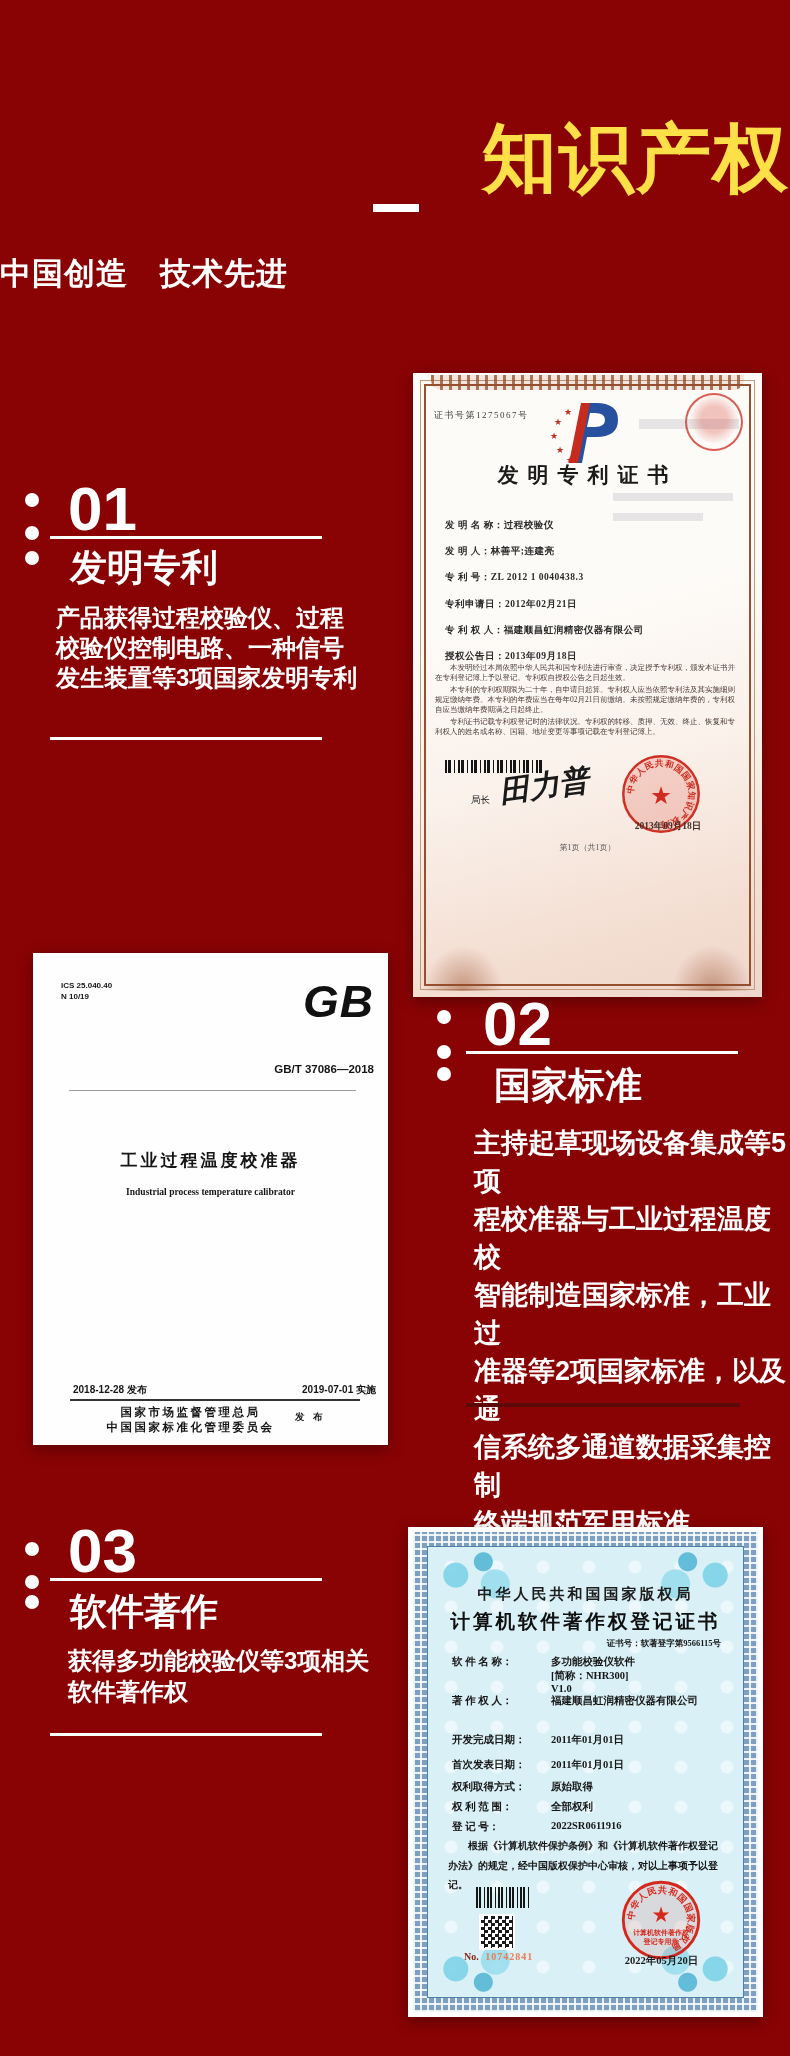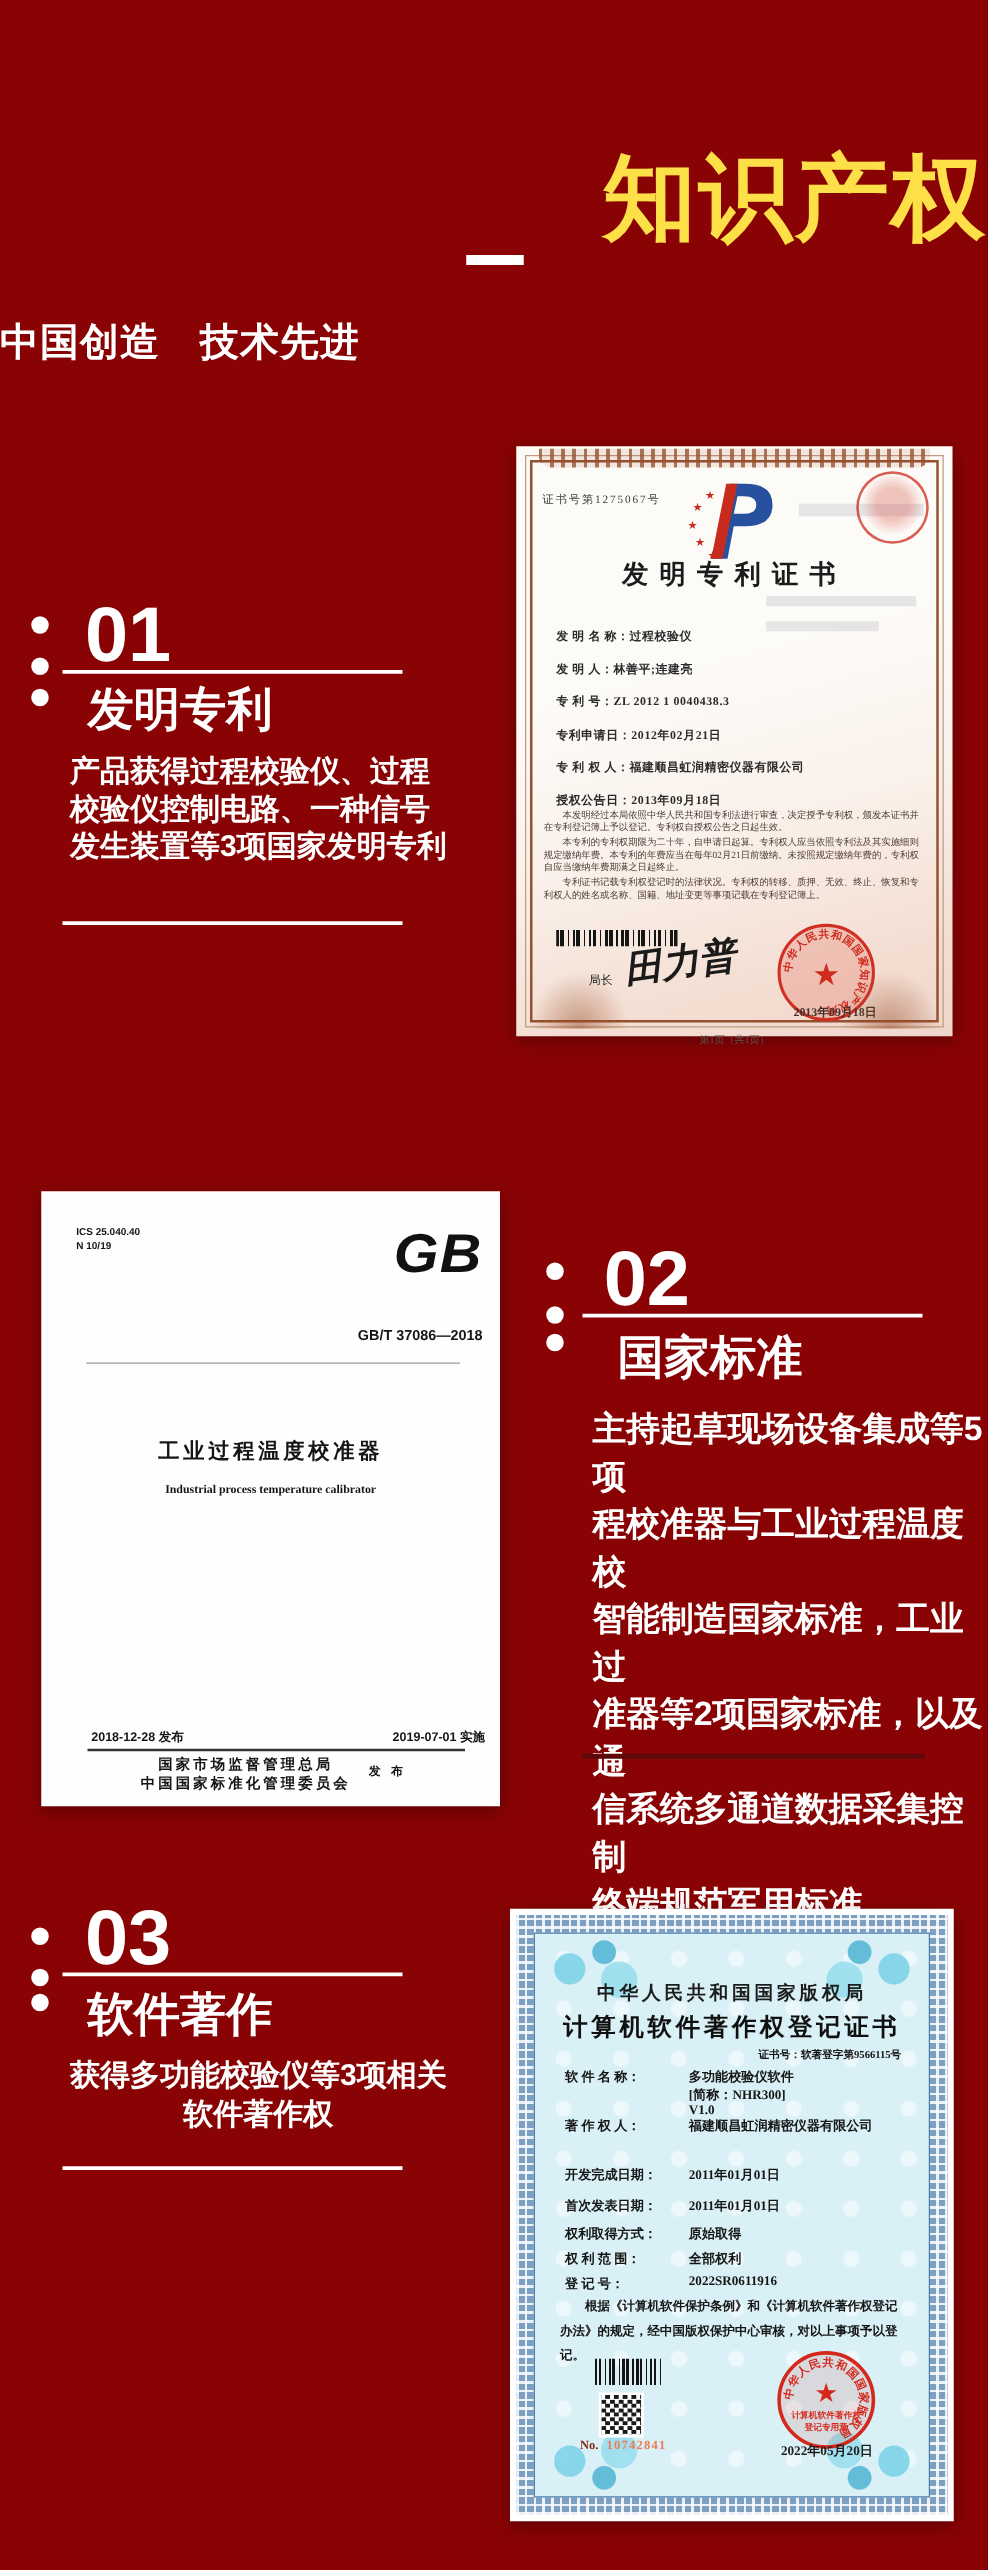--- a/index.html
+++ b/index.html
@@ -21,21 +21,21 @@
   .sec-body { position:absolute; color:#fff; font-size:24px; line-height:30px; font-weight:600; }
   .sec-body.big { font-size:27px; line-height:38px; }
   .sec-divider { position:absolute; width:272px; height:3px; background:#fff; }
   .sec-divider.dark { background:#5e0909; height:4px; width:274px; }
 
   
   figure.cert { margin:0; position:absolute; box-shadow:0 4px 14px rgba(0,0,0,.35); }
   .serif { font-family:"Liberation Serif","DejaVu Serif",serif; }
 
   
-  .patent { left:413px; top:357px; width:349px; height:472px;
+  .patent { left:413px; top:373px; width:349px; height:624px;
             background:linear-gradient(165deg,#fdfbf8 38%,#faf1ea 62%,#f3dcd0 88%,#eed6cc 100%); }
   .p-frame-outer { position:absolute; inset:7px; border:1px solid #c09b7e; }
   .p-frame-inner { position:absolute; inset:11px; border:2px solid #96502f; }
   .p-topband { position:absolute; left:18px; right:18px; top:2px; height:15px;
                background:repeating-linear-gradient(90deg, rgba(150,80,45,.8) 0 3px, rgba(150,80,45,.12) 3px 9px);
                border-radius:0 0 10px 10px; }
   .p-certno { position:absolute; left:21px; top:36px; font-size:9px; letter-spacing:1.5px; color:#3d3d3d; }
   .p-logo { position:absolute; left:136px; top:28px; width:72px; height:64px; }
   .p-stamp { position:absolute; left:272px; top:20px; width:54px; height:54px; border-radius:50%;
              border:2px solid rgba(205,40,28,.75);
@@ -53,21 +53,21 @@
   .p-seal { position:absolute; left:207px; top:380px; width:82px; height:82px; }
   .p-sealdate { position:absolute; left:200px; top:447px; width:110px; text-align:center;
                 font-size:9.5px; font-weight:700; color:#40302a; }
   .p-footer { position:absolute; left:0; right:0; top:469px; text-align:center; font-size:8px; color:#555; }
   .p-corner { position:absolute; bottom:6px; width:80px; height:46px;
               background:radial-gradient(ellipse at bottom, rgba(150,75,40,.5), rgba(150,75,40,0) 70%); }
   .p-corner.left { left:10px; } .p-corner.right { right:10px; }
   .ghost { position:absolute; background:rgba(95,95,115,.14); filter:blur(.6px); }
 
   
-  .gbdoc { left:33px; top:953px; width:355px; height:492px; background:#fefefe; color:#151515;padding-left:12px; }
+  .gbdoc { left:33px; top:953px; width:355px; height:492px; background:#fefefe; color:#151515; }
   .g-ics { position:absolute; left:28px; top:27px; font-size:8px; font-weight:700; line-height:11px; }
   .g-logo { position:absolute; right:14px; top:22px; font-size:46px; font-weight:900; font-style:italic;
             letter-spacing:1px; color:#111; transform:scaleY(.95); }
   .g-heading { position:absolute; left:0; right:0; top:80px; text-align:center; font-size:21px;
                font-weight:700; letter-spacing:4px; color:#111; }
   .g-stdno { position:absolute; right:14px; top:110px; font-size:11.5px; font-weight:700; }
   .g-rule1 { position:absolute; left:36px; right:32px; top:137px; border-top:1px solid #9a9a9a; }
   .g-title-cn { position:absolute; left:0; right:0; top:196px; text-align:center; font-size:17px;
                 font-weight:700; letter-spacing:3px; }
   .g-title-en { position:absolute; left:0; right:0; top:234px; text-align:center; font-size:9.5px; font-weight:700; }
@@ -225,21 +225,21 @@
     <div class="g-fabu serif">发 布</div>
   </figure>
 
   <section>
     <div class="dot" style="left:25px; top:1542px;"></div>
     <div class="dot" style="left:25px; top:1575px;"></div>
     <div class="dot" style="left:25px; top:1595px;"></div>
     <div class="sec-num" style="left:68px; top:1520px;">03</div>
     <div class="sec-line" style="left:50px; top:1578px;"></div>
     <h2 class="sec-head" style="left:70px; top:1590px;">软件著作</h2>
-    <div class="sec-body" style="left:56px; top:1645px; line-height:31px;text-align:center;">
+    <div class="sec-body" style="left:68px; top:1645px; line-height:31px;">
       <div>获得多功能校验仪等3项相关</div>
       <div>软件著作权</div>
     </div>
     <div class="sec-divider" style="left:50px; top:1733px;"></div>
   </section>
 
   <figure class="cert swcert serif">
     <div class="s-band"></div>
     <div class="s-panel"></div>
     <div class="s-swirl tl"></div>

